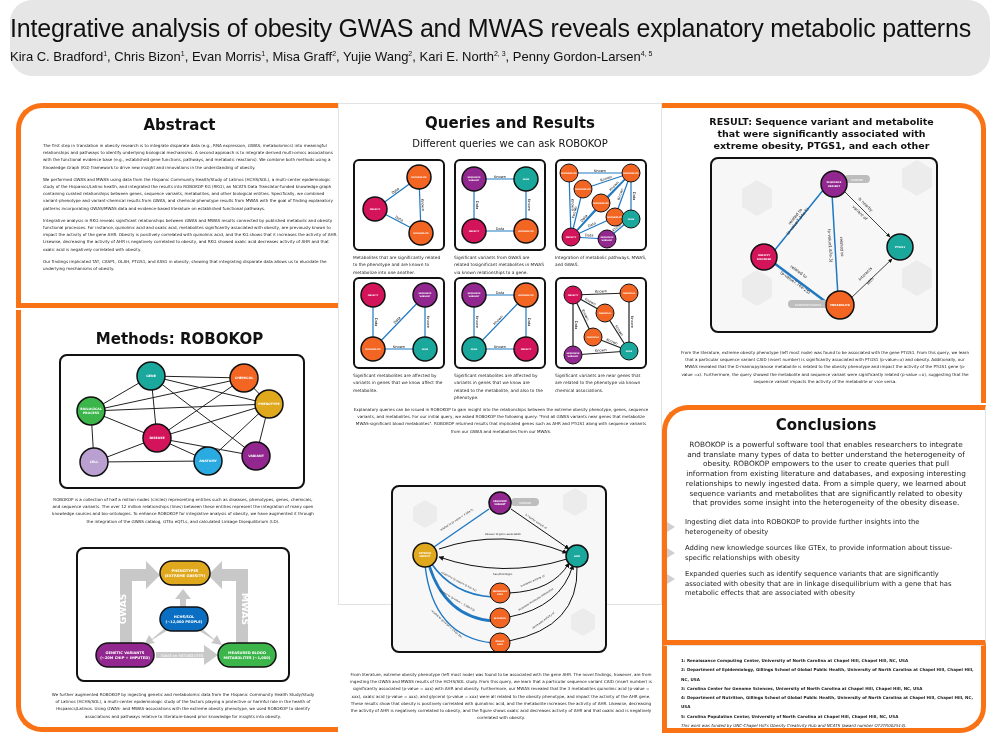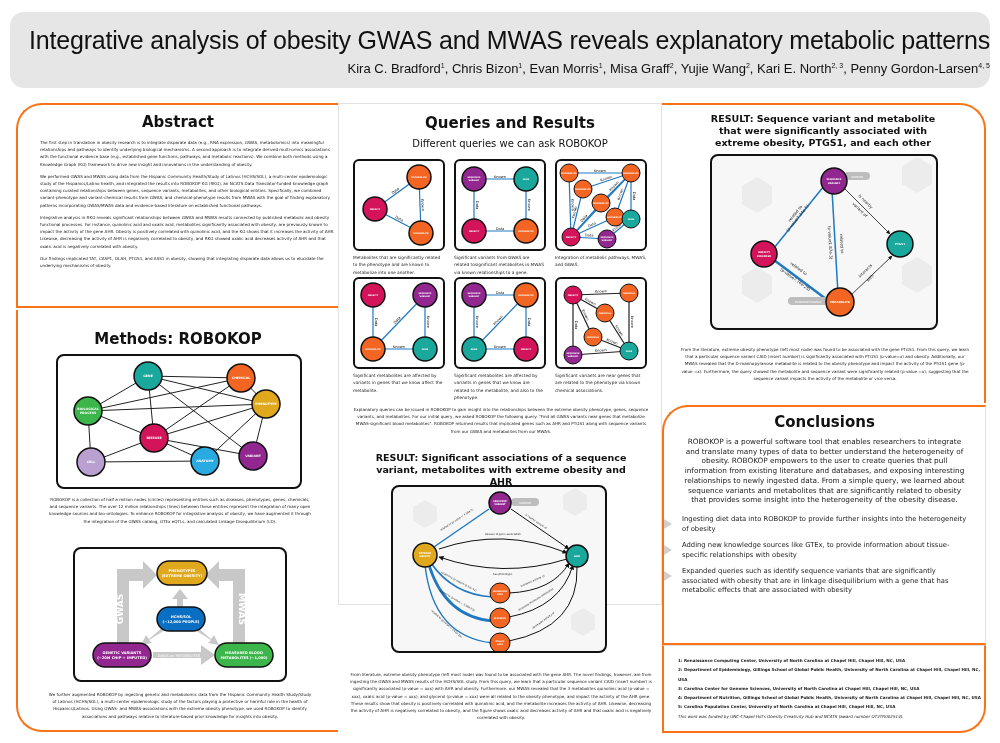--- a/index.html
+++ b/index.html
@@ -1,24 +1,24 @@
 <!DOCTYPE html>
 <html><head>
 <meta charset="utf-8">
 <style>
   * { box-sizing: border-box; margin: 0; padding: 0; }
   html, body { width: 1000px; height: 743px; overflow: hidden; background: #ffffff; }
   body { font-family: "DejaVu Sans", sans-serif; color: #111; position: relative; }
 
-  .header { position: absolute; left: 10px; top: 12px; width: 980px; height: 76px; background: #e6e6e6; border-radius: 14px; text-align: right; }
+  .header { position: absolute; left: 10px; top: 0; width: 980px; height: 76px; background: #e6e6e6; border-radius: 22px; text-align: left; }
   .header .title { font-family: "Liberation Sans", sans-serif; font-size: 25px; font-weight: normal; letter-spacing: -0.2px; margin-top: 14px; color: #111; }
   .header .authors { font-family: "Liberation Sans", sans-serif; font-size: 13px; margin-top: 6px; color: #111; }
   .header sup { font-size: 7px; }
 
-  .panel { position: absolute; background: #fff; border: 2px solid #f97316; }
+  .panel { position: absolute; background: #fff; border: 5px solid #f97316; }
   .p-abstract { left: 16px; top: 103px; width: 322px; height: 205px; border-top-left-radius: 26px; border-right: none; }
   .p-methods { left: 16px; top: 310px; width: 322px; height: 422px; border-bottom-left-radius: 26px; border-top: none; border-right: none; }
   .p-queries { left: 338px; top: 103px; width: 324px; height: 502px; border-left: 1px solid #e2e2e2; border-right: 1px solid #e2e2e2; border-top: 1px solid #e2e2e2; border-bottom: 1px solid #e2e2e2; padding-left: 20px; }
   .p-result2 { left: 662px; top: 103px; width: 324px; height: 300px; border-top-right-radius: 26px; border-left: none; border-bottom: none; }
   .p-concl { left: 662px; top: 405px; width: 324px; height: 240px; border-top-left-radius: 26px; border-right: 1px solid #e2e2e2; }
   .p-affil { left: 662px; top: 645px; width: 324px; height: 88px; border-bottom-right-radius: 26px; border-top: 1px solid #e2e2e2; }
 
   h2 { font-family: "DejaVu Sans", sans-serif; font-size: 15px; font-weight: bold; text-align: center; }
   .small { font-size: 4.1px; line-height: 7.2px; color: #222; }
   .abs-text { position: absolute; left: 22px; top: 34px; width: 295px; }
@@ -385,21 +385,20 @@
               <circle cx="72" cy="72" r="9" fill="#1aa79c" stroke="#111" stroke-width="1"></circle>
               <text x="72" y="72.77" font-size="2.2" fill="#fff" font-weight="bold" text-anchor="middle">GENE</text>
             </g>
           </svg></div>
       <div class="qcap">Significant variants are near genes that are related to the phenotype via known chemical associations.</div>
     </div>
   </div>
 
   <div class="small center-cap" style="position:absolute; left:14px; top:302px; width:296px;">Explanatory queries can be issued in ROBOKOP to gain insight into the relationships between the extreme obesity phenotype, genes, sequence variants, and metabolites. For our initial query, we asked ROBOKOP the following query: "Find all GWAS variants near genes that metabolize MWAS-significant blood metabolites". ROBOKOP returned results that implicated genes such as AHR and PTGS1 along with sequence variants from our GWAS and metabolites from our MWAS.</div>
 
-  <div class="res-title" style="position:absolute; left:30px; top:348px; width:264px;">RESULT: Significant associations of a sequence variant, metabolites with extreme obesity and AHR</div>
 
   <div class="figbox" style="left:52px; top:381px; width:216px; height:168px; background:#f7f7f7;">
     <svg width="212" height="164" viewBox="0 0 212 164">
       <defs>
         <marker id="arr" viewBox="0 0 10 10" refX="9" refY="5" markerWidth="5" markerHeight="5" orient="auto">
             <path d="M0 0 L10 5 L0 10 z" fill="#111"></path>
           </marker>
       </defs>
       <g fill="#ececec">
         <polygon points="20,20 32,13 44,20 44,34 32,41 20,34"></polygon>

